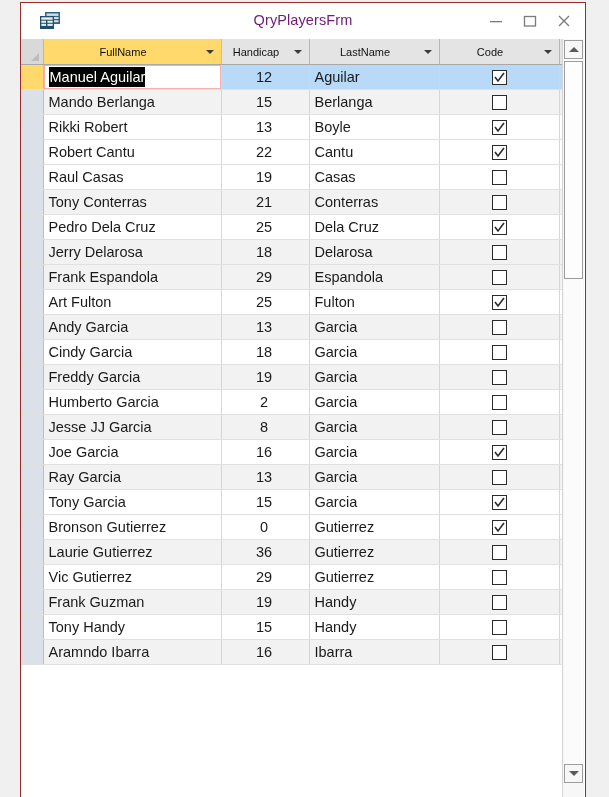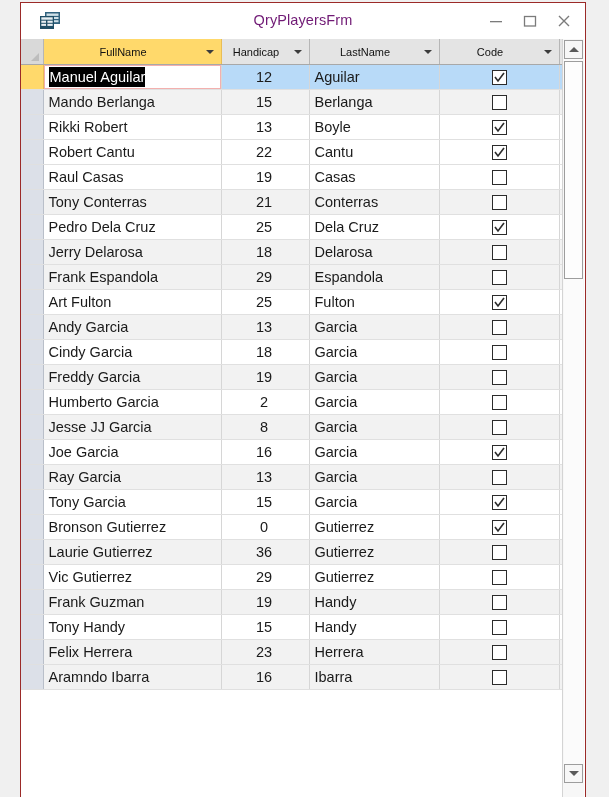--- a/index.html
+++ b/index.html
@@ -559,28 +559,20 @@
               <tr>
                 <td class="sel-cell"></td>
                 <td>Tony Handy</td>
                 <td class="num">15</td>
                 <td>Handy</td>
                 <td class="code-cell"><span class="cbox"></span></td>
                 <td class="pad-cell"></td>
               </tr>
               <tr class="alt">
                 <td class="sel-cell"></td>
-                <td>Felix Herrera</td>
-                <td class="num">23</td>
-                <td>Herrera</td>
-                <td class="code-cell"><span class="cbox"></span></td>
-                <td class="pad-cell"></td>
-              </tr>
-              <tr class="alt">
-                <td class="sel-cell"></td>
                 <td>Aramndo Ibarra</td>
                 <td class="num">16</td>
                 <td>Ibarra</td>
                 <td class="code-cell"><span class="cbox"></span></td>
                 <td class="pad-cell"></td>
               </tr>
             </tbody>
         </table>
       </div>
 

